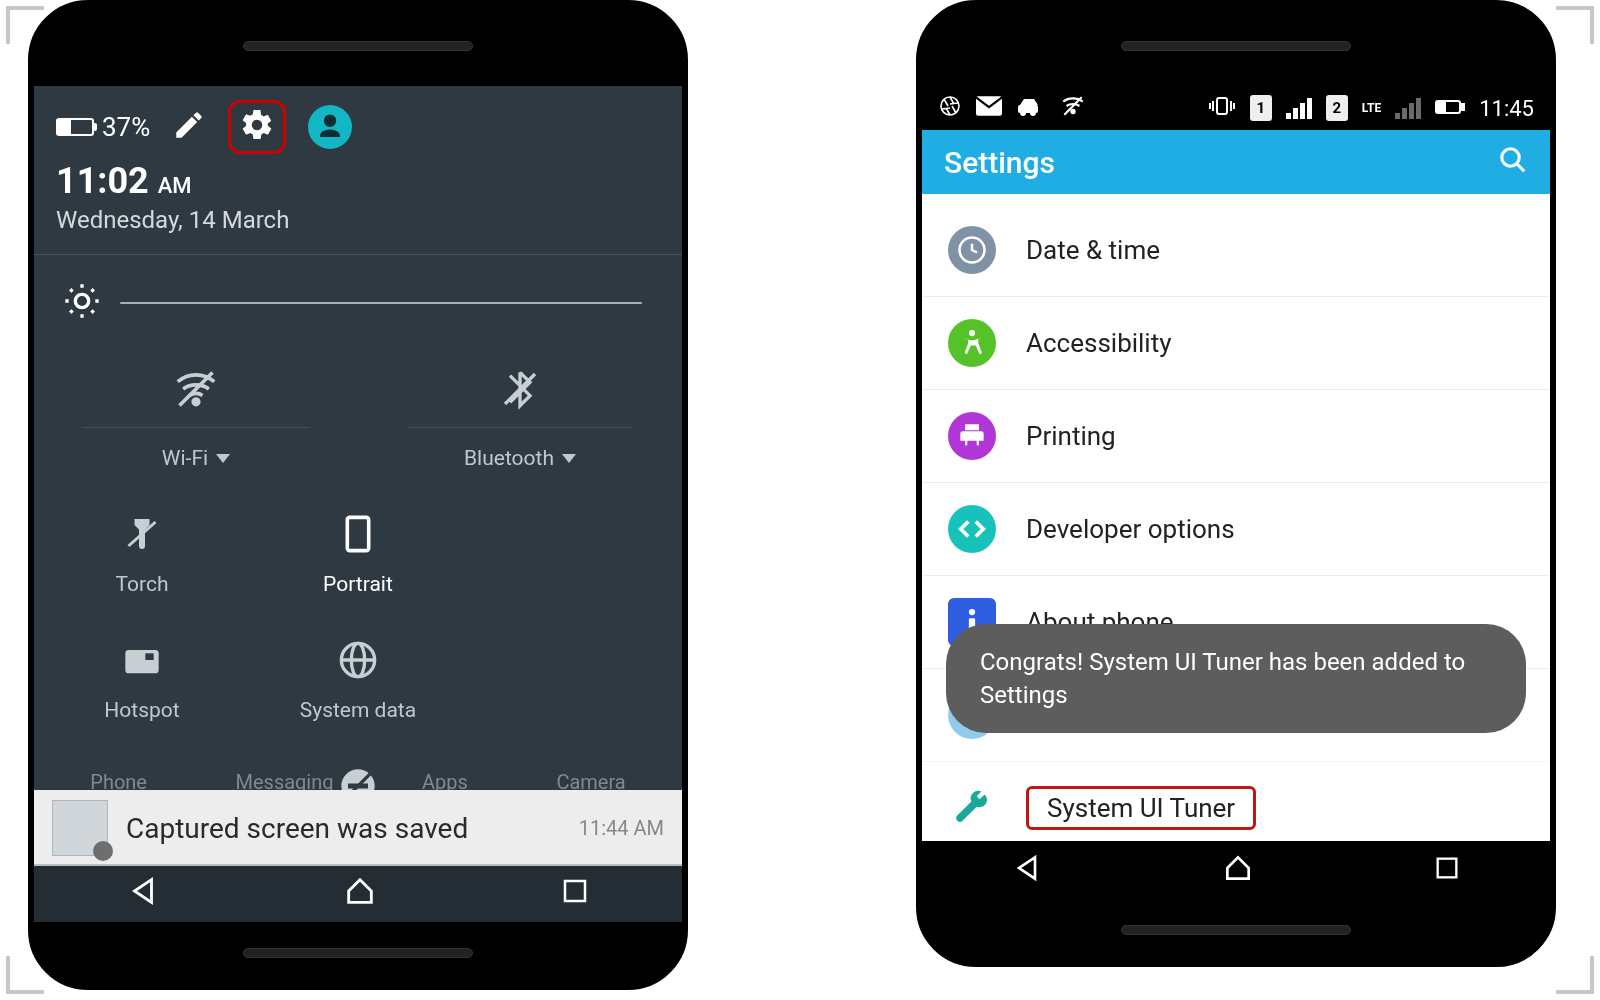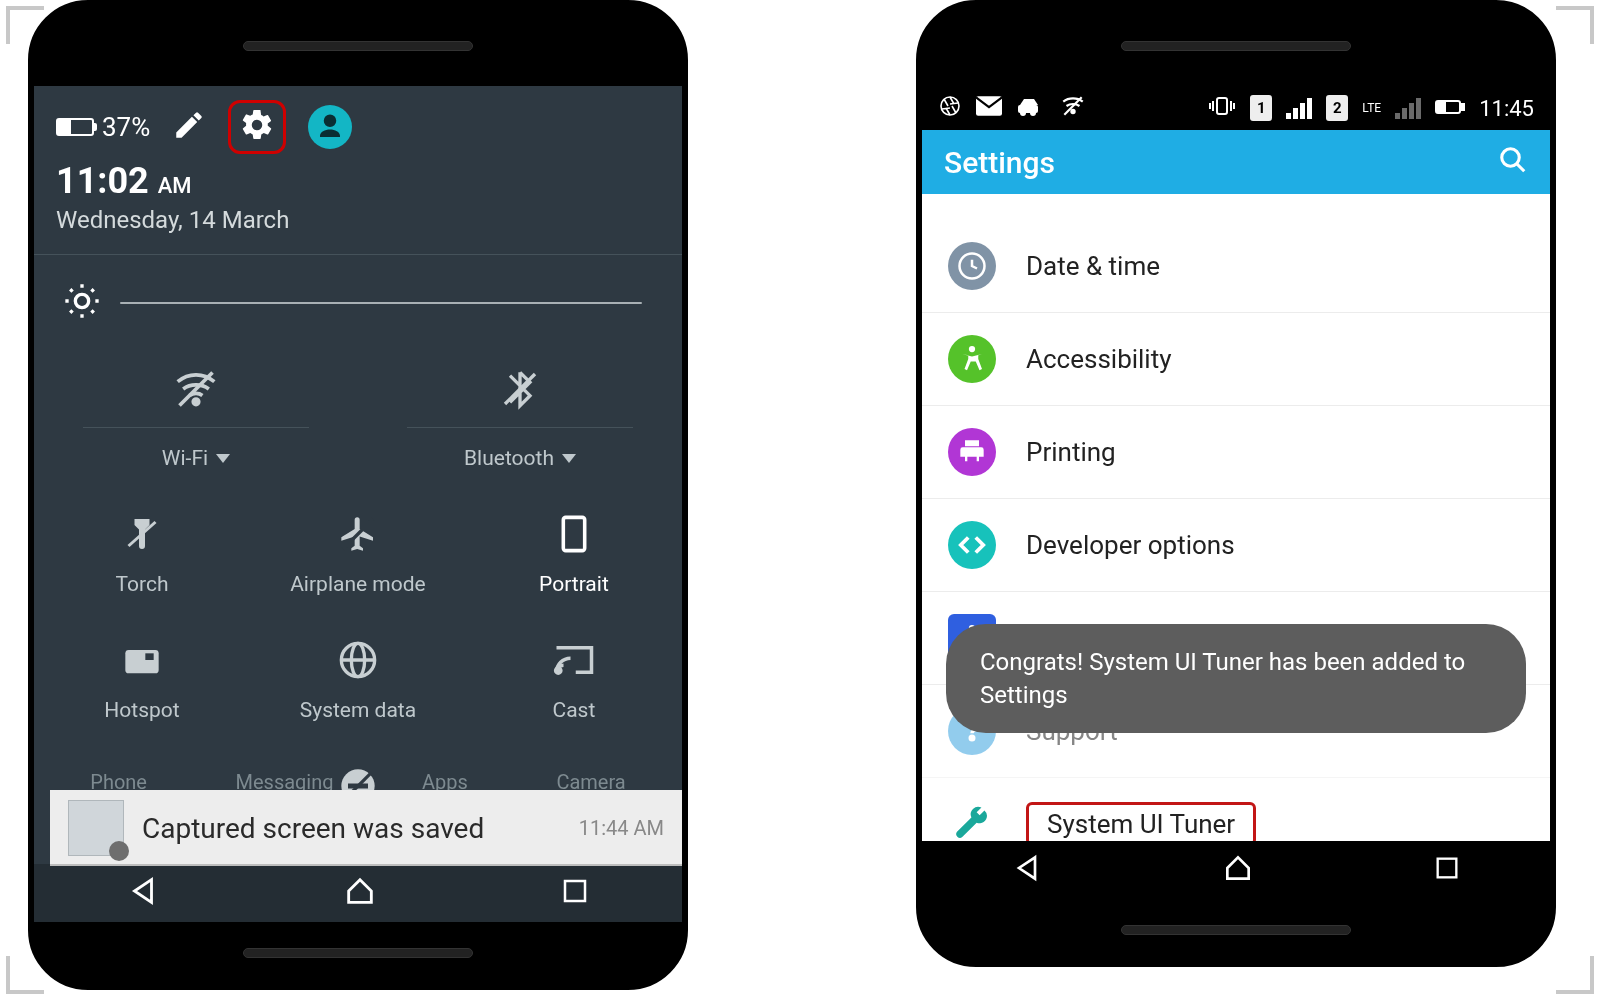--- a/index.html
+++ b/index.html
@@ -39,39 +39,39 @@
 .qs-row.two .qs-tile{width:50%}
 .qs-row.three .qs-tile{width:33.33%}
 .qs-row.one .qs-tile{width:33.33%;margin:0 auto}
 .qs-tile{display:flex;flex-direction:column;align-items:center;gap:18px;padding:18px 0 26px 0;color:#bfc8cc}
 .qs-ico{color:#c8cfd2;display:flex;align-items:center;justify-content:center;height:40px}
 .qs-tile.on .qs-ico,.qs-tile.on .qs-lbl{color:#fff}
 .qs-lbl{font-size:21px;display:flex;align-items:center;gap:8px}
 .chev{width:0;height:0;border-left:7px solid transparent;border-right:7px solid transparent;border-top:9px solid currentColor}
 .sep-h{border-top:1px solid #45525a;margin:0 40px}
 .dock{position:absolute;bottom:118px;left:0;right:0;display:flex;justify-content:space-around;color:#7d8a90;font-size:20px;padding:10px 12px}
-.notif{position:absolute;bottom:56px;left:16px;right:0;background:#ededed;display:flex;align-items:center;padding:10px 18px;gap:18px}
+.notif{position:absolute;bottom:56px;left:0;right:0;background:#ededed;display:flex;align-items:center;padding:10px 18px;gap:18px}
 .notif-thumb{width:56px;height:56px;background:#d0d6da;border:1px solid #b0b7bb;position:relative}
 .notif-thumb::after{content:"";position:absolute;right:-6px;bottom:-6px;width:20px;height:20px;background:#6e6e6e;border-radius:50%}
 .notif-txt{flex:1;font-size:28px;color:#2a2a2a}
 .notif-time{font-size:20px;color:#888}
 .nav{position:absolute;bottom:0;left:0;right:0;height:58px;display:flex;align-items:center;justify-content:space-around;color:#fff;z-index:5}
 .nav.dark{background:#000}
 .nav.overlay{background:rgba(0,0,0,.2)}
 
 .screen.r{background:#fff}
 .sbar{height:44px;background:#000;display:flex;align-items:center;justify-content:space-between;padding:0 16px;color:#fff;font-size:18px}
 .sbar-l,.sbar-r{display:flex;align-items:center;gap:14px}
 .sim{width:22px;height:26px;background:#eee;color:#000;border-radius:3px;display:flex;align-items:center;justify-content:center;font-weight:700;font-size:15px}
 .sig{display:inline-flex;align-items:flex-end;gap:2px}
 .sig span{width:5px;background:#fff}
 .sig.dim span{background:#6a6a6a}
 .hdr{height:64px;background:#1fade4;color:#fff;display:flex;align-items:center;justify-content:space-between;padding:16px 22px}
 .hdr-title{font-size:30px;font-weight:500}
-.list{padding-top:26px}
+.list{padding-top:10px}
 .li{display:flex;align-items:center;padding:22px 26px;border-bottom:1px solid #ececec;gap:30px}
 .li-ico{width:48px;height:48px;border-radius:50%;display:flex;align-items:center;justify-content:center;color:#fff}
 .li-lbl{font-size:26px;color:#222}
 .li-ico.clock{background:#8093a6}
 .li-ico.acc{background:#55c22a}
 .li-ico.print{background:#b136d5}
 .li-ico.dev{background:#17c2bb}
 .li-ico.about{background:#2f5fe0;border-radius:6px}
 .li-ico.support{background:#3aa3e0}
 .li-ico.wrench{background:transparent;color:#1aa89b}
@@ -167,29 +167,20 @@
     <div class="qs-row three">
       <div class="qs-tile">
         <span class="qs-ico">
           <svg width="36" height="36" viewBox="0 0 24 24" fill="currentColor">
               <path d="M7 2h10v4l-3 3v11a2 2 0 0 1-4 0V9L7 6V2z"></path>
               <line x1="3" y1="20" x2="21" y2="4" stroke="currentColor" stroke-width="2"></line>
             </svg>
         </span>
         <span class="qs-lbl">Torch</span>
       </div>
-      <div class="qs-tile">
-        <span class="qs-ico">
-          <svg width="40" height="40" viewBox="0 0 24 24" fill="currentColor">
-              <path d="M21 16v-2l-8-5V3.5a1.5 1.5 0 0 0-3 0V9l-8 5v2l8-2.5V19l-2 1.5V22l3.5-1 3.5 1v-1.5L13 19v-5.5l8 2.5z"></path>
-              <line x1="3" y1="21" x2="21" y2="3" stroke="#2e3942" stroke-width="2"></line>
-            </svg>
-        </span>
-        <span class="qs-lbl">Airplane mode</span>
-      </div>
       <div class="qs-tile on">
         <span class="qs-ico">
           <svg width="30" height="38" viewBox="0 0 24 32" fill="none" stroke="currentColor" stroke-width="3">
               <rect x="3" y="2" width="18" height="28" rx="2"></rect>
             </svg>
         </span>
         <span class="qs-lbl">Portrait</span>
       </div>
     </div>
 
@@ -205,30 +196,20 @@
       </div>
       <div class="qs-tile">
         <span class="qs-ico">
           <svg width="40" height="40" viewBox="0 0 24 24" fill="none" stroke="currentColor" stroke-width="2">
               <circle cx="12" cy="12" r="10"></circle>
               <ellipse cx="12" cy="12" rx="4" ry="10"></ellipse>
               <line x1="2" y1="12" x2="22" y2="12"></line>
             </svg>
         </span>
         <span class="qs-lbl">System data</span>
-      </div>
-      <div class="qs-tile">
-        <span class="qs-ico">
-          <svg width="42" height="36" viewBox="0 0 24 20" fill="none" stroke="currentColor" stroke-width="2">
-              <path d="M2 3h20v14h-9"></path>
-              <path d="M2 17a8 8 0 0 1 8-8M2 17a4 4 0 0 1 4-4"></path>
-              <circle cx="3" cy="16" r="1.5" fill="currentColor"></circle>
-            </svg>
-        </span>
-        <span class="qs-lbl">Cast</span>
       </div>
     </div>
 
     <div class="qs-row one">
       <div class="qs-tile">
         <span class="qs-ico">
           <svg width="40" height="40" viewBox="0 0 24 24" fill="currentColor">
               <circle cx="12" cy="12" r="10"></circle>
               <rect x="6" y="10.5" width="12" height="3" fill="#2e3942"></rect>
               <line x1="4" y1="20" x2="20" y2="4" stroke="#2e3942" stroke-width="2"></line>
@@ -305,21 +286,21 @@
               <line x1="26" y1="8" x2="26" y2="14"></line>
             </svg></span>
         <span class="sim">1</span>
         <span class="sig">
             <span style="height:6px"></span>
             <span style="height:11px"></span>
             <span style="height:16px"></span>
             <span style="height:21px"></span>
           </span>
         <span class="sim">2</span>
-        <span style="font-size:12px;font-weight:400">LTE</span>
+        <span style="font-size:12px;font-weight:700">LTE</span>
         <span class="sig dim">
             <span style="height:6px"></span>
             <span style="height:11px"></span>
             <span style="height:16px"></span>
             <span style="height:21px"></span>
           </span>
         <span><svg width="30" height="16" viewBox="0 0 30 16" fill="none" stroke="currentColor" stroke-width="2">
               <rect x="1" y="2" width="24" height="12" rx="2"></rect>
               <rect x="26" y="5" width="3" height="6" fill="currentColor"></rect>
               <rect x="3" y="4" width="7" height="8" fill="currentColor"></rect>

